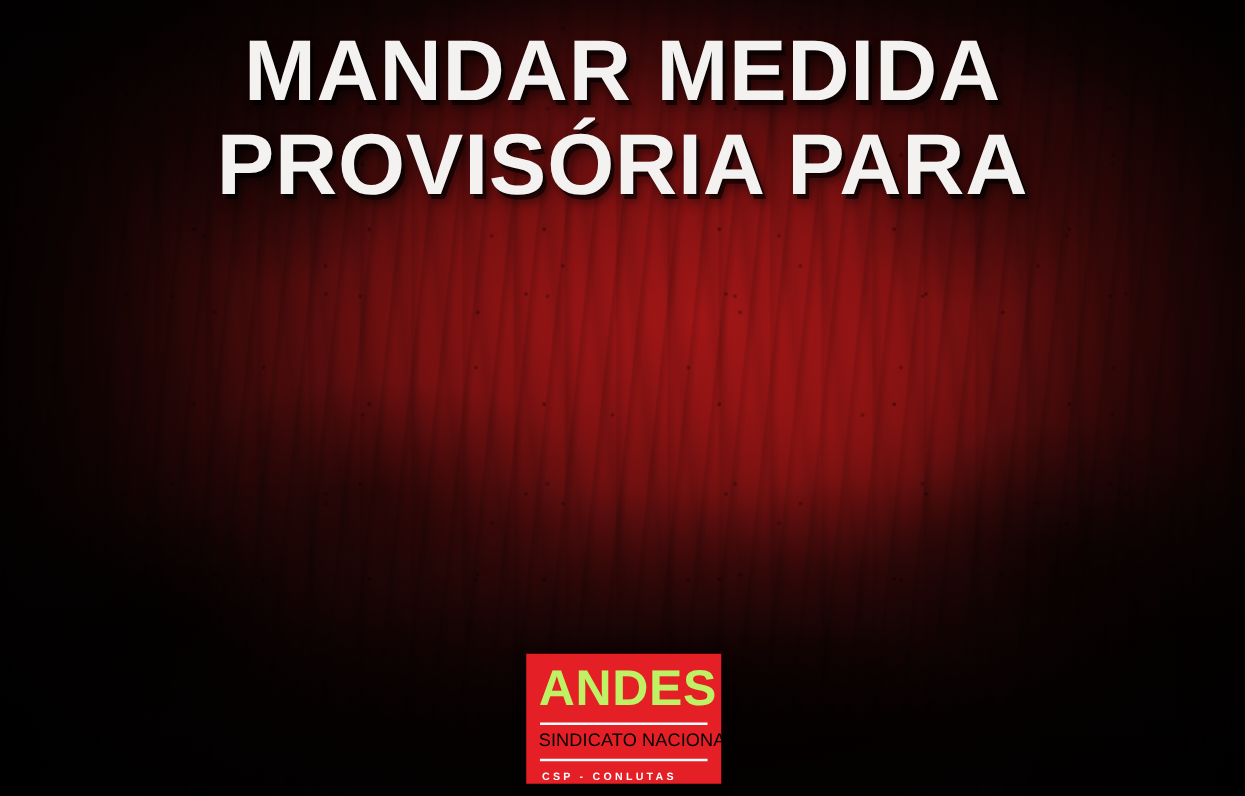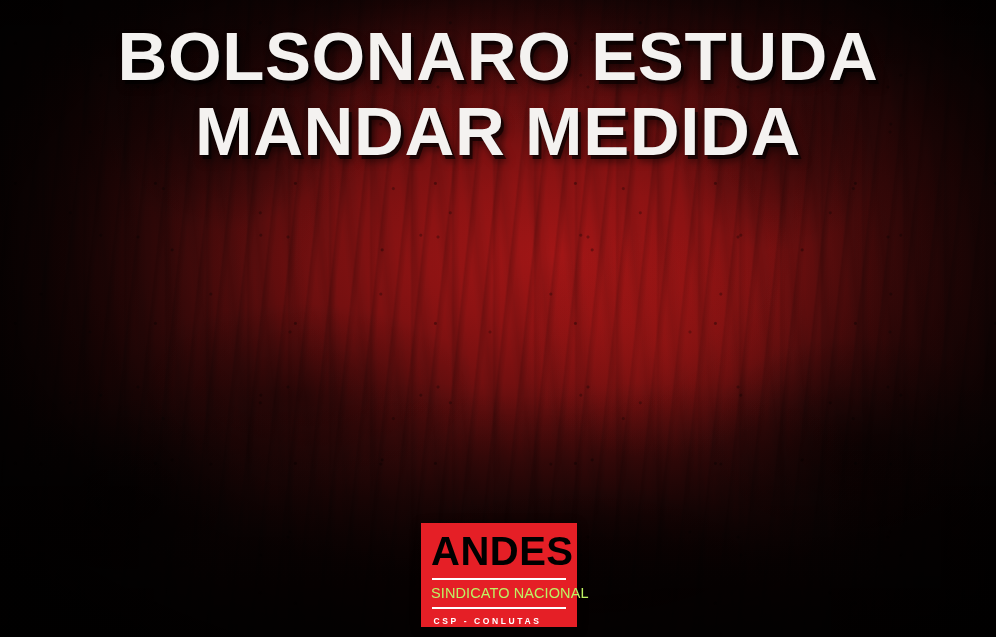--- a/index.html
+++ b/index.html
@@ -166,42 +166,42 @@
     padding: 7px 10px 0 10px;
     box-shadow: 0 2px 10px rgba(0,0,0,.45);
   }
 
   .logo-wordmark {
     font-family: "Liberation Sans", sans-serif;
     font-weight: 700;
     font-size: 40px;
     line-height: 40px;
     letter-spacing: 0.5px;
-    color: #000000;
+    color: #bef264;
     text-align: center;
     margin-top: 1px;
   }
 
   .logo-rule {
     height: 2px;
     background: #ffffff;
     margin: 7px 1px 6px 1px;
   }
 
   .logo-rule.bottom {
     margin: 6px 1px 7px 1px;
   }
 
   .logo-subtitle {
     font-family: "Liberation Sans", sans-serif;
     font-weight: 400;
     font-size: 14.5px;
     line-height: 15px;
     letter-spacing: 0.1px;
-    color: #bef264;
+    color: #000000;
     text-align: center;
     white-space: nowrap;
   }
 
   .logo-affiliation {
     font-family: "Liberation Sans", sans-serif;
     font-weight: 700;
     font-size: 8.5px;
     line-height: 10px;
     letter-spacing: 2.6px;
@@ -215,22 +215,22 @@
 
 <div id="poster">
 
   <div class="bg-layer bg-base"></div>
   <div class="bg-layer bg-streaks"></div>
   <div class="bg-layer bg-blotches"></div>
   <div class="bg-layer bg-speckle"></div>
   <div class="bg-layer bg-vignette"></div>
 
   <div class="headline">
-    <span class="headline-line">BOLSONARO ESTUDA</span>
     <span class="headline-line">MANDAR MEDIDA</span>
+    <span class="headline-line">PROVISÓRIA PARA</span>
   </div>
 
   <div class="logo">
     <div class="logo-wordmark">ANDES</div>
     <div class="logo-rule"></div>
     <div class="logo-subtitle">SINDICATO NACIONAL</div>
     <div class="logo-rule bottom"></div>
     <div class="logo-affiliation">CSP - CONLUTAS</div>
   </div>
 

